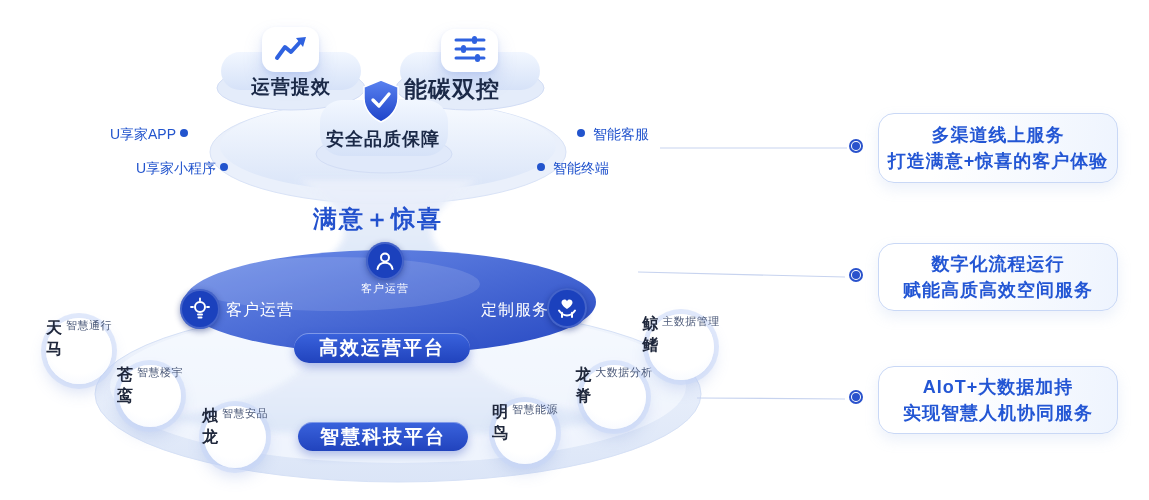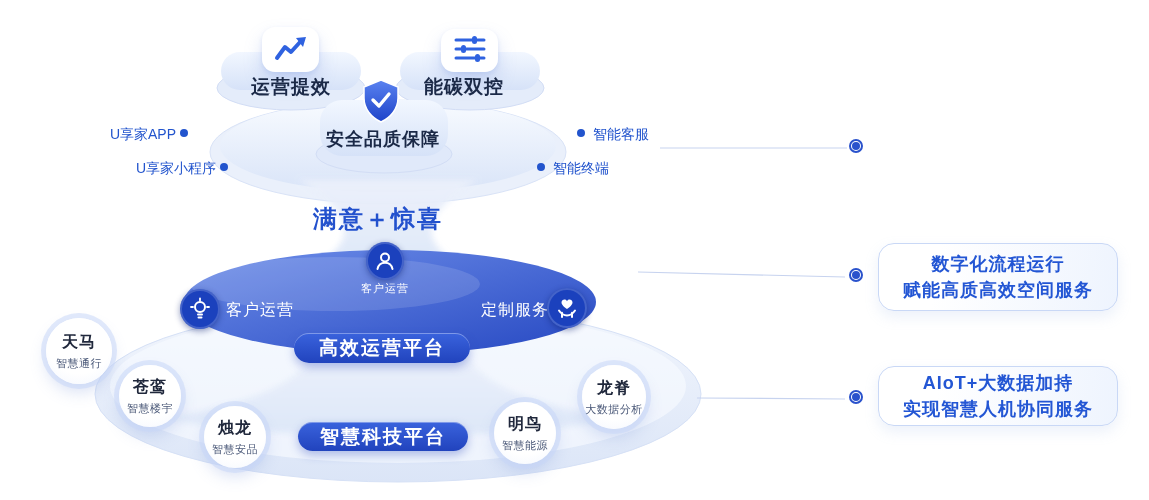--- a/index.html
+++ b/index.html
@@ -39,21 +39,21 @@
   .mid-icon{
     position:absolute;border-radius:50%;background:#1b41bd;
     box-shadow:0 2px 6px rgba(10,30,110,.45), inset 0 0 0 2px rgba(255,255,255,.18);
     display:flex;align-items:center;justify-content:center;
   }
   .mid-text{position:absolute;color:#ffffff;font-size:16px;letter-spacing:1px;white-space:nowrap;}
   
   .product{
     position:absolute;border-radius:50%;background:radial-gradient(circle at 50% 35%,#ffffff 60%,#f2f6fe 100%);
     box-shadow:0 0 0 5px rgba(201,215,247,.55),0 8px 16px rgba(126,152,219,.30);
-    display:flex;flex-direction:column;align-items:center;justify-content:center;gap:3px;
+    display:flex;justify-content:center;gap:3px;
   }
   .product .p-name{color:#20283c;font-weight:700;font-size:16px;letter-spacing:1px;}
   .product .p-desc{color:#4a5878;font-size:11px;letter-spacing:.5px;white-space:nowrap;}
   
   .callout{
     position:absolute;left:878px;width:240px;border-radius:16px;
     border:1px solid #c9d8f6;
     background:linear-gradient(100deg,#ffffff 25%,#eef4fe 100%);
     box-shadow:0 6px 14px rgba(150,175,230,.18);
     color:#2356d4;font-size:18px;font-weight:600;text-align:center;
@@ -155,21 +155,21 @@
         <line x1="3" y1="14" x2="31" y2="14" stroke="#2f62e0" stroke-width="3" stroke-linecap="round"></line>
         <line x1="3" y1="23" x2="31" y2="23" stroke="#2f62e0" stroke-width="3" stroke-linecap="round"></line>
         <rect x="19" y="1" width="5" height="8" rx="2.5" fill="#2f62e0"></rect>
         <rect x="8" y="10" width="5" height="8" rx="2.5" fill="#2f62e0"></rect>
         <rect x="22" y="19" width="5" height="8" rx="2.5" fill="#2f62e0"></rect>
       </svg>
     </span>
   </div>
 
   <div class="lbl-dark" style="left:231px;top:74px;width:120px;font-size:19px">运营提效</div>
-  <div class="lbl-dark" style="left:404px;top:74px;width:120px;font-size:19px">能碳双控</div>
+  <div class="lbl-dark" style="left:392px;top:74px;width:120px;font-size:23px">能碳双控</div>
   <div class="lbl-dark" style="left:303px;top:127px;width:160px;font-size:18px">安全品质保障</div>
 
   <div class="endpoint" style="left:86px;top:126px;width:90px;text-align:right">U享家APP</div>
   <span class="dot" style="left:180px;top:129px"></span>
 
   <div class="endpoint" style="left:120px;top:160px;width:96px;text-align:right">U享家小程序</div>
   <span class="dot" style="left:220px;top:163px"></span>
 
   <span class="dot" style="left:577px;top:129px"></span>
   <div class="endpoint" style="left:593px;top:126px">智能客服</div>
@@ -225,36 +225,44 @@
     <span class="p-desc">智慧安品</span>
   </div>
   <div class="product" style="left:494px;top:402px;width:62px;height:62px">
     <span class="p-name">明鸟</span>
     <span class="p-desc">智慧能源</span>
   </div>
   <div class="product" style="left:582px;top:365px;width:64px;height:64px">
     <span class="p-name">龙脊</span>
     <span class="p-desc">大数据分析</span>
   </div>
+  <div class="product" style="left:648px;top:314px;width:66px;height:66px">
+    <span class="p-name">鲸鳍</span>
+    <span class="p-desc">主数据管理</span>
+  </div>
 
   <div class="pill" style="left:298px;top:422px;width:170px;height:29px;font-size:19px;background:linear-gradient(180deg,#3a63dd,#2143bd)">智慧科技平台</div>
 
   <span class="bullseye" style="left:849px;top:139px">
     <span class="bdot"></span>
   </span>
+  <div class="callout" style="top:113px;height:70px">
+    <div>多渠道线上服务</div>
+    <div>打造满意+惊喜的客户体验</div>
+  </div>
 
   <span class="bullseye" style="left:849px;top:268px">
     <span class="bdot"></span>
   </span>
   <div class="callout" style="top:243px;height:68px">
     <div>数字化流程运行</div>
     <div>赋能高质高效空间服务</div>
   </div>
 
   <span class="bullseye" style="left:849px;top:390px">
     <span class="bdot"></span>
   </span>
-  <div class="callout" style="top:366px;height:60px">
+  <div class="callout" style="top:366px;height:68px">
     <div>AIoT+大数据加持</div>
     <div>实现智慧人机协同服务</div>
   </div>
 
 </div>
 
 </body></html>

